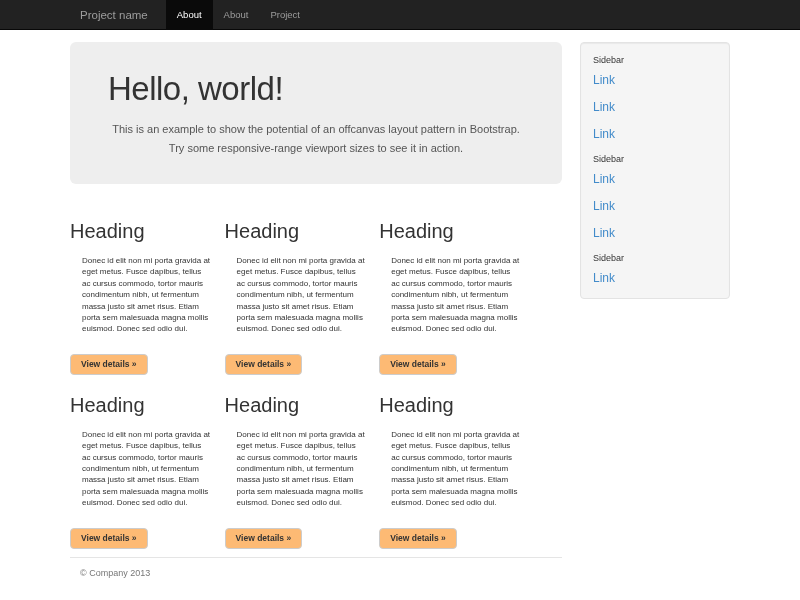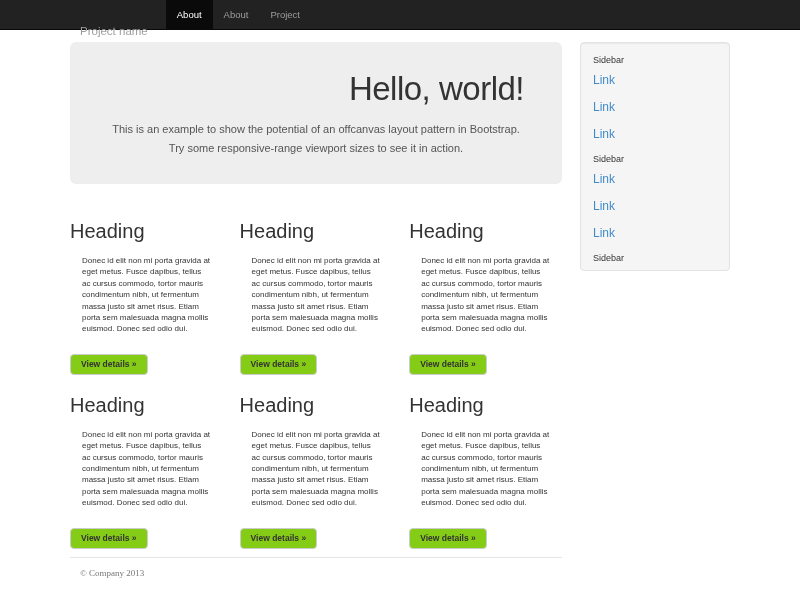--- a/index.html
+++ b/index.html
@@ -16,21 +16,21 @@
     height: 30px;
     background: #222222;
     border-bottom: 1px solid #080808;
   }
   .navbar-inner {
     width: 660px; margin: 0 auto;
     display: flex; align-items: stretch; height: 30px;
   }
   .brand {
     color: #9d9d9d; font-size: 11.5px; line-height: 30px;
-    padding: 16px 10px; white-space: nowrap;
+    padding: 0 10px; white-space: nowrap;
   }
   .nav { display: flex; margin-left: 8px; }
   .nav-item {
     color: #9d9d9d; font-size: 9.5px; line-height: 30px;
     padding: 0 11px; cursor: pointer; white-space: nowrap;
   }
   .nav-item.active { background: #0a0a0a; color: #ffffff; }
   
   .container {
     width: 660px; margin: 12px auto 0;
@@ -38,71 +38,70 @@
   }
   .main-col { width: 492px; }
   .side-col { width: 150px; margin-left: 18px; }
   
   .jumbotron {
     background: #eeeeee; border-radius: 6px;
     padding: 28px 38px 26px; margin-bottom: 17px;
   }
   .jumbotron h1 {
     font-size: 33px; font-weight: 500; color: #333;
-    margin: 0 0 12px; line-height: 38px; letter-spacing: -0.5px; text-align: right;
+    margin: 0 0 12px; line-height: 38px; letter-spacing: -0.5px;
   }
   .jumbotron p {
     font-size: 11px; line-height: 19px; color: #555;
     margin: 0; font-weight: 400; text-align: center;
   }
   
-  .row { display: flex; gap: 17px; }
+  .row { display: flex; gap: 2px; }
   .card { width: 152.6px; }
   .card h2 {
     font-size: 20px; font-weight: 500; color: #333;
     margin: 18px 0 9px; line-height: 24px;
   }
   .card p {
     font-size: 8px; line-height: 11.4px; color: #333;
     margin: 12px;
   }
   .btn {
     display: inline-block; margin-top: 7px;
     padding: 4px 10px 5px;
-    background: #84cc16;
+    background: #fdba74;
     border: 1px solid #cccccc; border-radius: 4px;
     font-family: "Liberation Sans", sans-serif;
     font-size: 8.5px; font-weight: 600; color: #333;
     cursor: pointer; white-space: nowrap;
   }
   
   .well {
     background: #f5f5f5;
     border: 1px solid #e3e3e3; border-radius: 4px;
     box-shadow: inset 0 1px 1px rgba(0,0,0,0.05);
-    padding: 12px; height: 229px; overflow: hidden;
+    padding: 12px; height: 257px; overflow: hidden;
   }
   .sidebar-group { margin-bottom: 2px; }
   .sidebar-title {
     font-size: 9px; color: #333; font-weight: 400;
     margin: 0 0 8px;
   }
   .sidebar-link {
     display: block; font-size: 12px; color: #428bca;
     margin: 0 0 13px 0; cursor: pointer; text-decoration: none;
   }
   
   .footer-hr {
     border: none; border-top: 1px solid #e5e5e5;
     margin: 8px 0 0;
   }
   .footer p {
     color: #777; font-size: 9px;
     margin: 10px 0 12px 10px;
-    font-family: Liberation Serif, serif;
   }
 </style>
 </head>
 <body>
 
 <header class="navbar">
   <div class="navbar-inner">
     <a class="brand">Project name</a>
     <nav class="nav">
       <a class="nav-item active">About</a>

